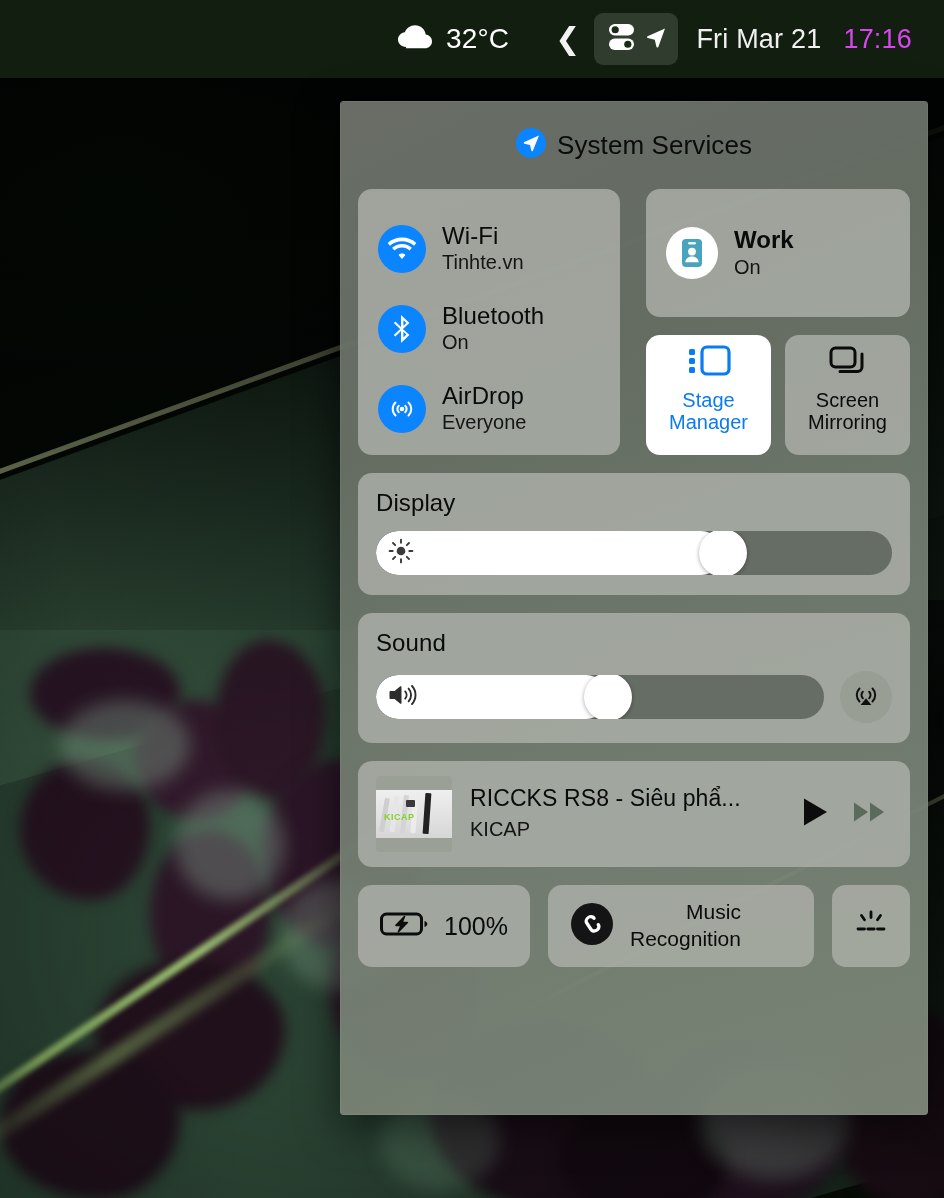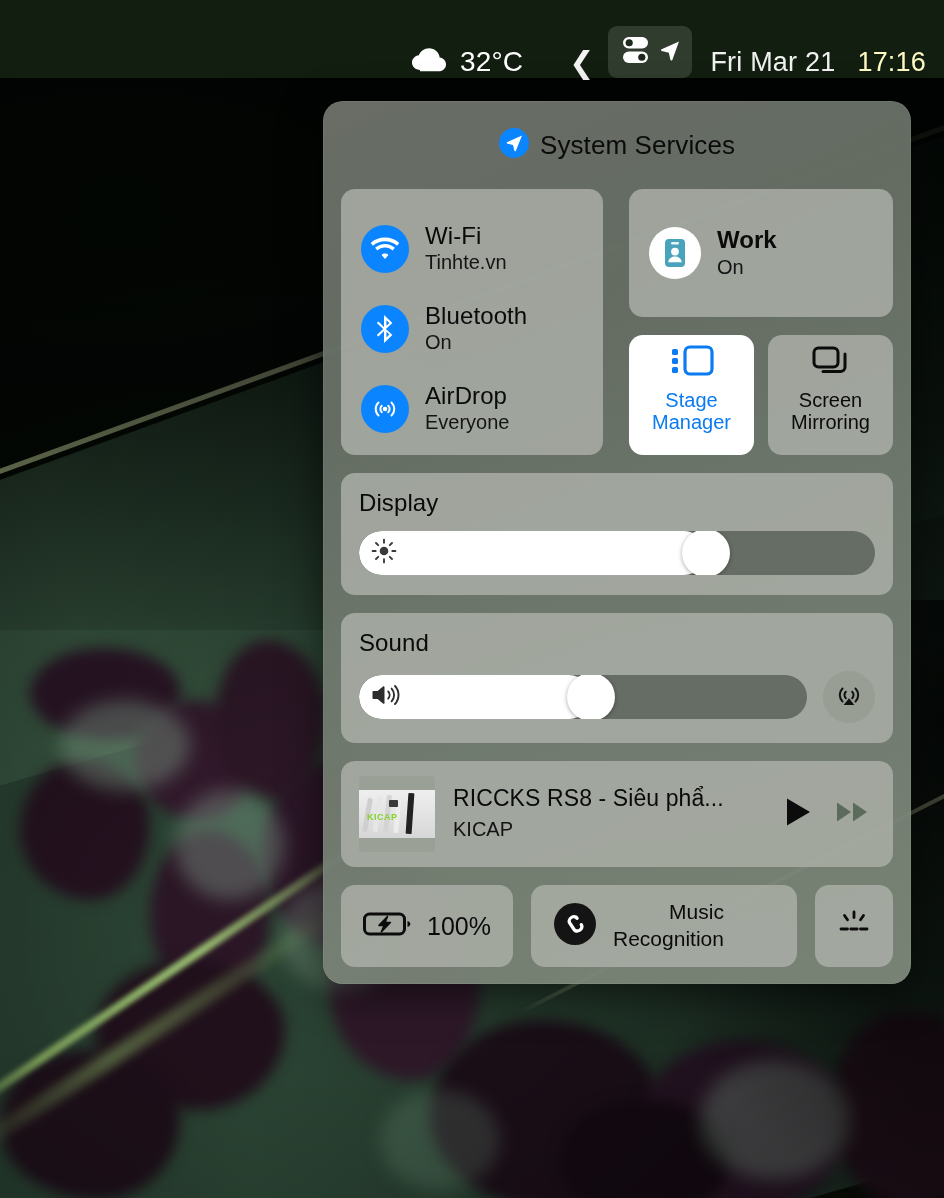--- a/index.html
+++ b/index.html
@@ -97,40 +97,40 @@
   }
   .vign-all{
     left:0; top:0; width:944px; height:1198px;
     background:radial-gradient(ellipse 900px 700px at 35% 78%, rgba(0,0,0,0) 20%, rgba(0,0,0,.42) 100%);
   }
 
   
   #menubar{
     position:absolute; left:0; top:0; width:944px; height:78px;
     background:#121f10;
-    display:flex; align-items:flex-end; justify-content:flex-end;
-    padding-right:18px; z-index:20;
+    display:flex; align-items:center; justify-content:flex-end;
+    padding-right:32px; z-index:20;
   }
   .mb-item{ display:flex; align-items:center; color:#fff; }
   .mb-weather{ gap:11px; margin-right:46px; }
   .mb-temp{ font-size:28px; font-weight:500; letter-spacing:.2px; }
   .mb-chevron{ font-size:30px; font-weight:400; margin-right:14px; color:#f2f2f2;
                font-family:"DejaVu Sans",sans-serif; line-height:1; }
   .cc-btn{
     display:flex; align-items:center; gap:6px;
     background:rgba(255,255,255,.13); border-radius:9px;
     padding:8px 11px; margin-right:18px;
   }
   .mb-date{ font-size:27px; color:#f0f0f0; letter-spacing:.2px; margin-right:22px;}
-  .mb-time{ font-size:27px; color:#fef9c3; letter-spacing:.2px; }
+  .mb-time{ font-size:27px; color:#d946ef; letter-spacing:.2px; }
 
   
   #cc-panel{
-    position:absolute; left:323px; top:101px; width:588px; height:883px;
-    border-radius:20px; z-index:30;
+    position:absolute; left:340px; top:101px; width:588px; height:1014px;
+    border-radius:4px; z-index:30;
     background:linear-gradient(155deg, rgba(108,112,104,.97) 0%, rgba(104,112,102,.96) 28%, rgba(116,126,114,.95) 62%, rgba(126,136,122,.95) 100%);
     box-shadow:0 10px 42px rgba(0,0,0,.55), inset 0 0 0 .5px rgba(255,255,255,.13);
     padding:0 18px;
   }
 
   
   #cc-header{
     height:88px; display:flex; align-items:center; justify-content:center; gap:11px;
   }
   #cc-header .title{ font-size:26px; color:#0b0b0b; font-weight:400; letter-spacing:.1px;}

